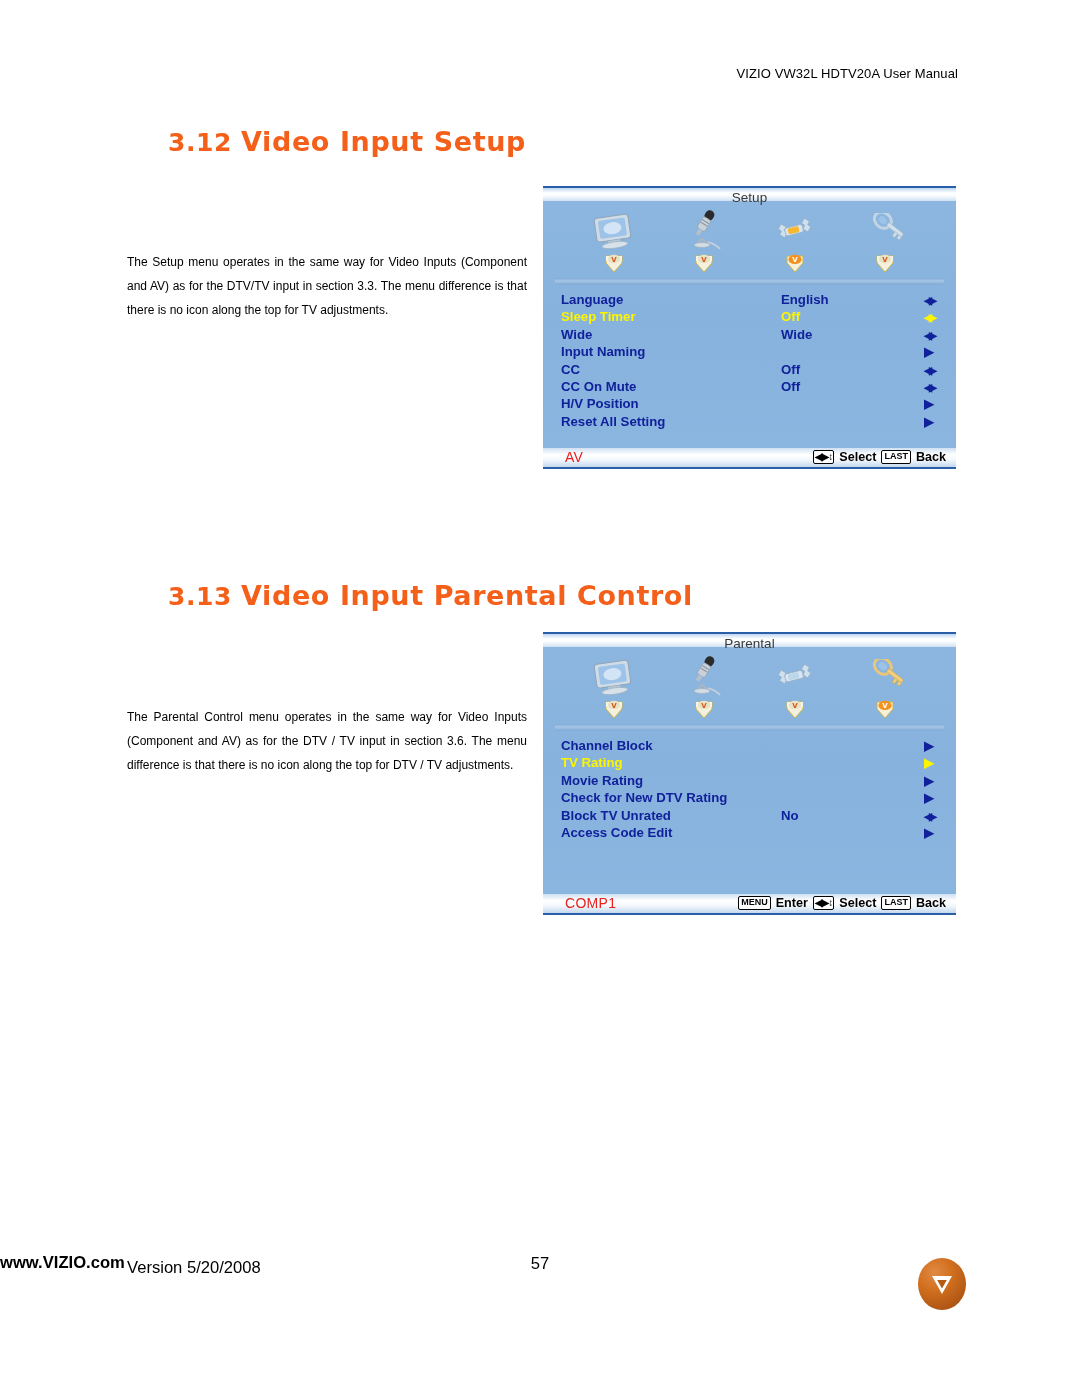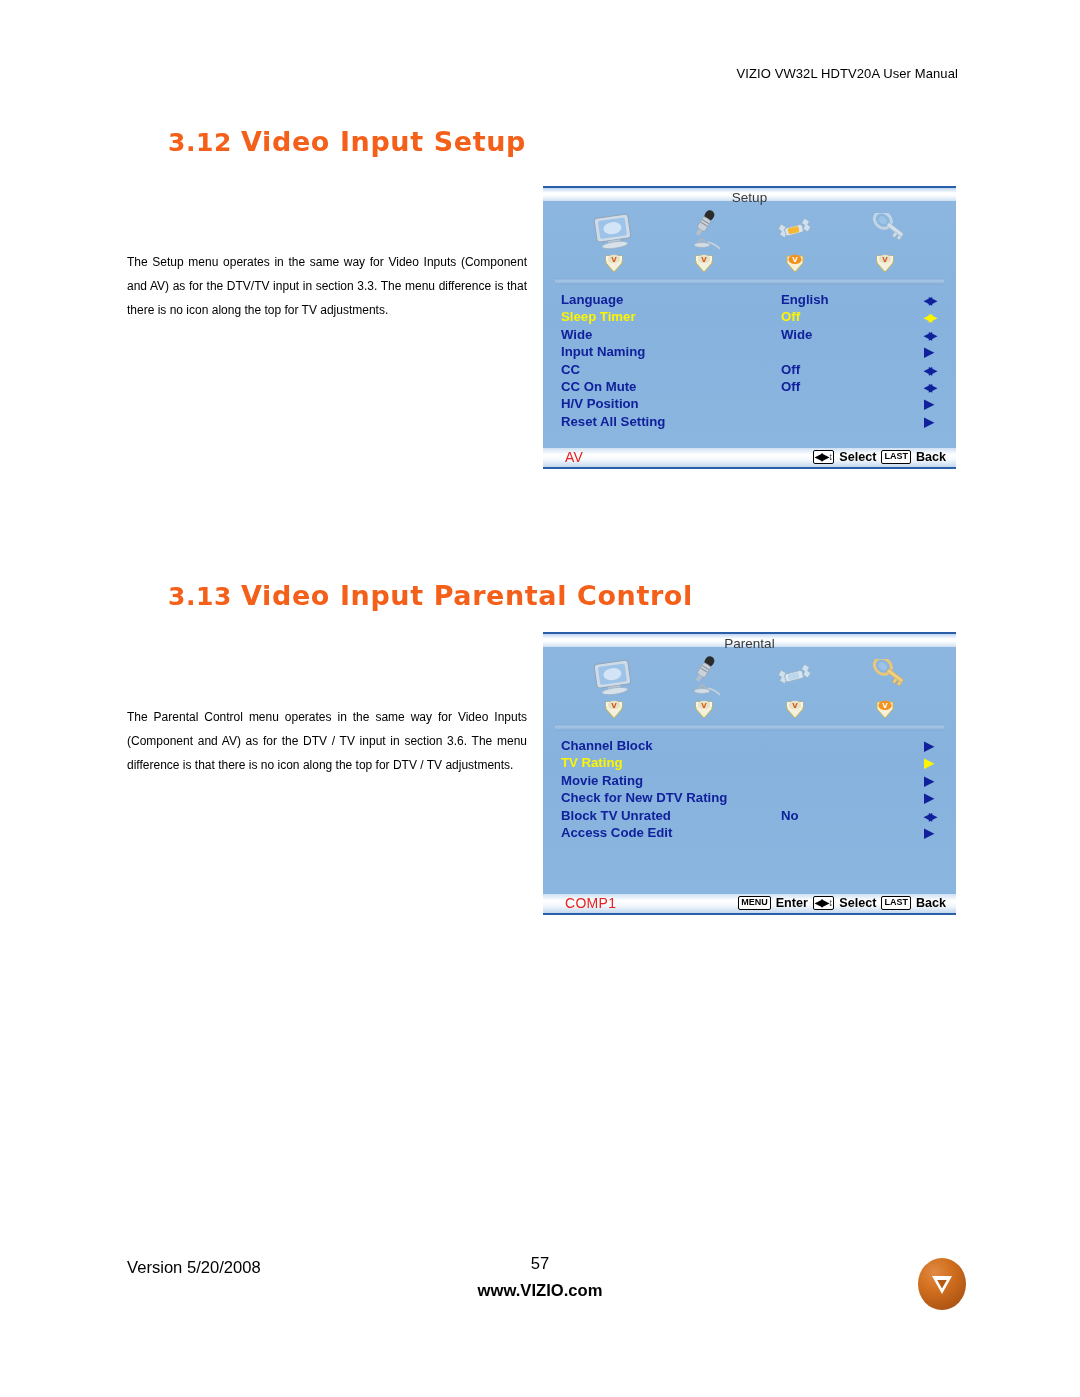--- a/index.html
+++ b/index.html
@@ -205,22 +205,22 @@
   .footer-page {
     position: absolute;
     left: 0; right: 0;
     top: 1254px;
     text-align: center;
     font-size: 16.6px;
   }
   .footer-url {
     position: absolute;
     left: 0; right: 0;
-    top: 1281px;
-    text-align: center;
+    top: 1253px;
+    text-align: left;
     font-size: 16.6px;
     font-weight: bold;
   }
   .footer-logo {
     position: absolute;
     left: 918px;
     top: 1258px;
     width: 48px;
     height: 52px;
     border-radius: 50%;

